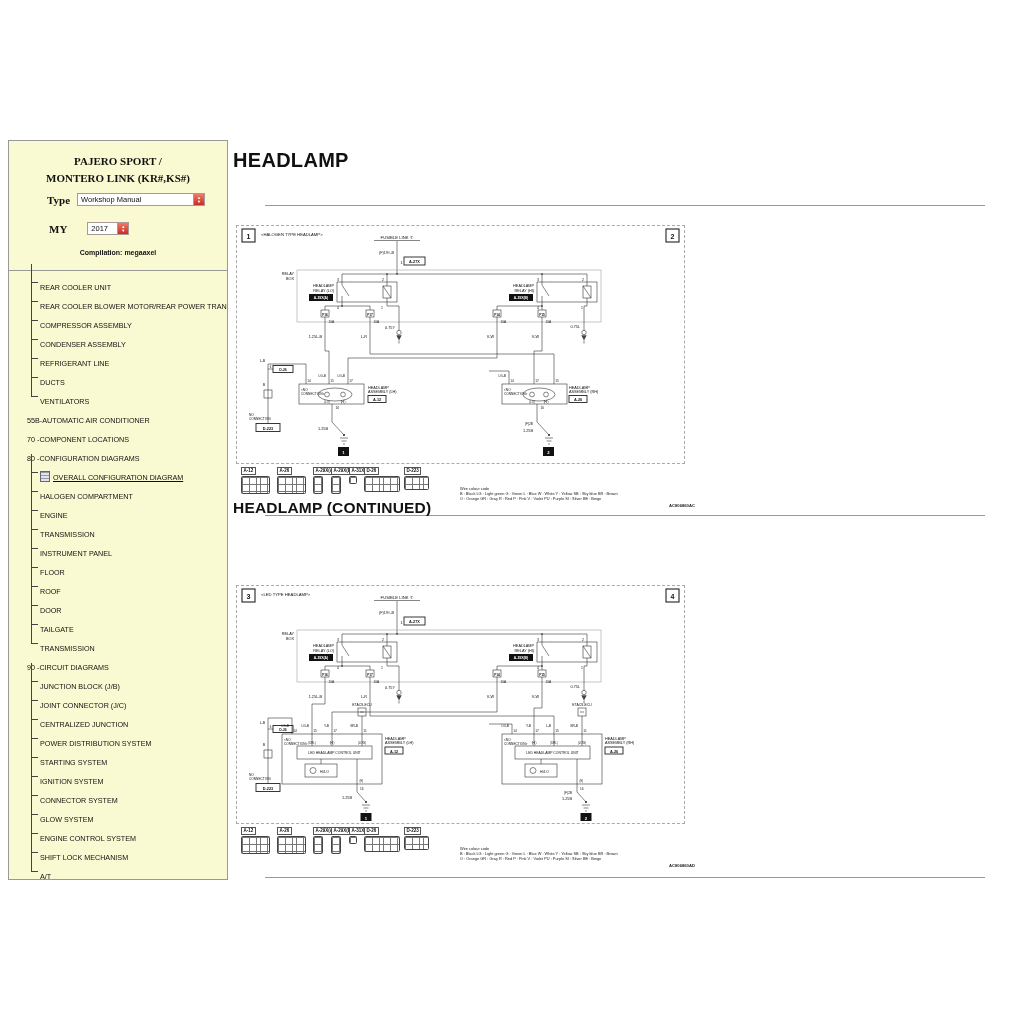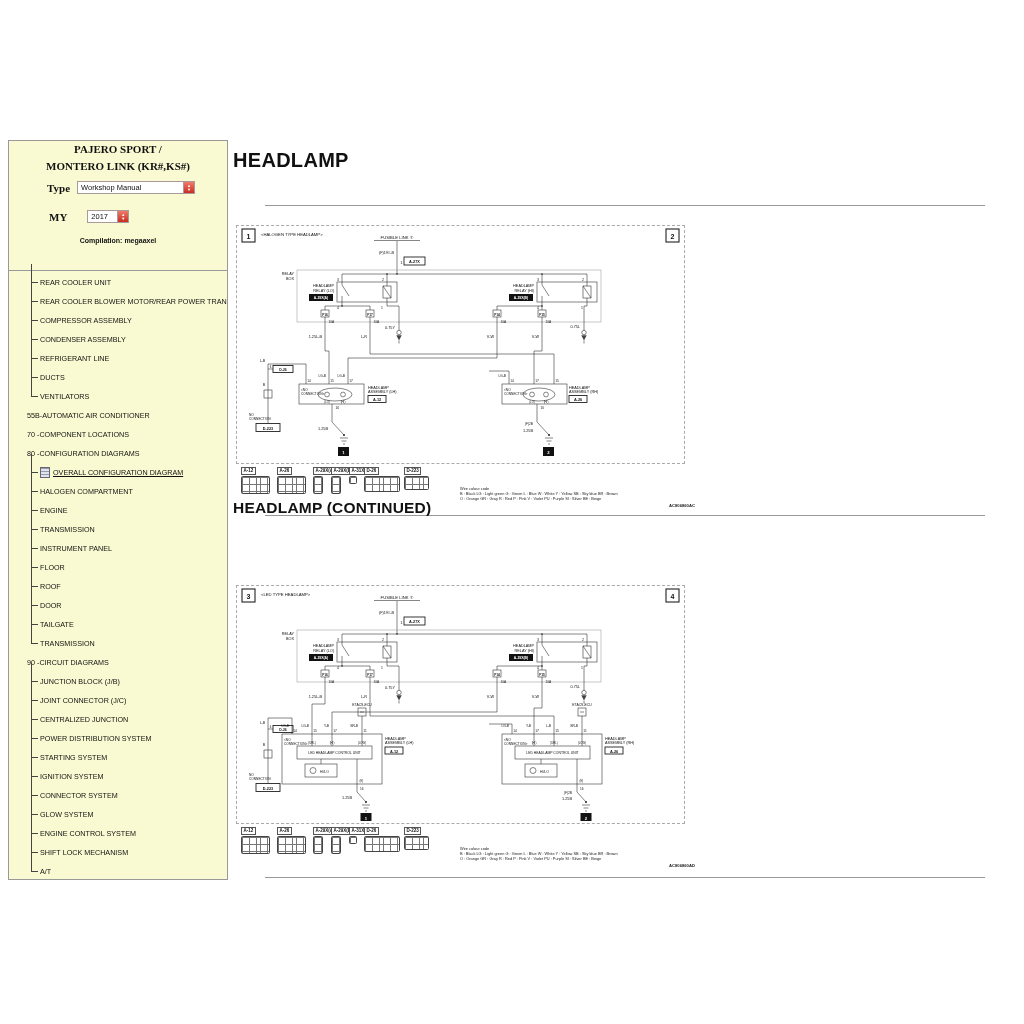--- a/index.html
+++ b/index.html
@@ -1,27 +1,27 @@
 <!DOCTYPE html>
 <html><head>
 <meta charset="utf-8">
 <style>
   html,body{margin:0;padding:0}
   body{width:1024px;height:1024px;position:relative;background:#fff;font-family:"Liberation Sans",sans-serif;color:#111;overflow:hidden}
   
   .sidebar{position:absolute;left:8px;top:140px;width:220px;height:740px;background:#FAFAD2;border:1px solid #999;box-sizing:border-box;overflow:hidden}
-  .sb-header{height:130px;border-bottom:1px solid #999;box-sizing:border-box;}
+  .sb-header{height:130px;border-bottom:1px solid #999;box-sizing:border-box;padding-top:12px}
   .sb-title{text-align:center;font-family:"Liberation Serif",serif;font-weight:bold;font-size:11px;line-height:17px}
   .sb-row{display:flex;align-items:center;margin-top:7px}
   .sb-label{font-family:Liberation Serif, serif;font-weight:bold;font-size:11px}
   .select{background:#fff;border:1px solid #a99;height:13px;display:flex;align-items:center;font-size:7.5px;padding-left:3px;box-sizing:border-box;position:relative}
   .stepper{position:absolute;right:0;top:0;width:10px;height:100%;background:linear-gradient(#f07a6a,#c62f22);border-left:1px solid #a99;color:#fff;font-size:4px;line-height:4px;display:flex;flex-direction:column;align-items:center;justify-content:center}
   .compilation{text-align:center;font-size:7px;font-weight:bold;margin-top:14px}
   .tree{padding-top:2px;font-size:7.2px;white-space:nowrap}
-  .rt,.ch{height:19px;display:flex;align-items:center}
+  .rt,.ch{height:19px;display:flex;align-items:flex-end}
   .rt{padding-left:18px}
   .ch{margin-left:22px;padding-left:9px;position:relative}
   .ch::before{content:"";position:absolute;left:0;top:-9.5px;width:7px;height:19px;border-left:1px solid #444;border-bottom:1px solid #444;box-sizing:border-box}
   .sel span.lbl{text-decoration:underline}
   .docicon{display:inline-block;width:8px;height:9px;margin-right:3px;background:#dde4ee;border:1px solid #667;background-image:repeating-linear-gradient(180deg,#99a 0 1px,transparent 1px 3px)}
   
   .h1{position:absolute;left:233px;top:149px;font-size:20px;font-weight:bold;letter-spacing:.3px}
   .h2{position:absolute;left:233px;top:499px;font-size:15.5px;font-weight:bold;letter-spacing:.2px}
   .rule{position:absolute;left:265px;width:720px;border-top:1px solid #999;height:0}
   .panel{position:absolute;left:236px;width:447px;height:237px;border:1px dashed #aaa}
@@ -50,21 +50,21 @@
 <body>
 
 <div class="sidebar">
   <div class="sb-header">
     <div class="sb-title">
       <div>PAJERO SPORT /</div>
       <div>MONTERO LINK (KR#,KS#)</div>
     </div>
     <div class="sb-row" style="margin-left:38px;margin-top:6px">
       <span class="sb-label">Type</span>
-      <span class="select" style="width:118px;margin-left:7px">
+      <span class="select" style="width:128px;margin-left:7px">
         <span>Workshop Manual</span>
         <span class="stepper">▲<br>▼</span>
       </span>
     </div>
     <div class="sb-row" style="margin-left:40px;margin-top:16px">
       <span class="sb-label">MY</span>
       <span class="select" style="width:42px;margin-left:20px">
         <span>2017</span>
         <span class="stepper">▲<br>▼</span>
       </span>

